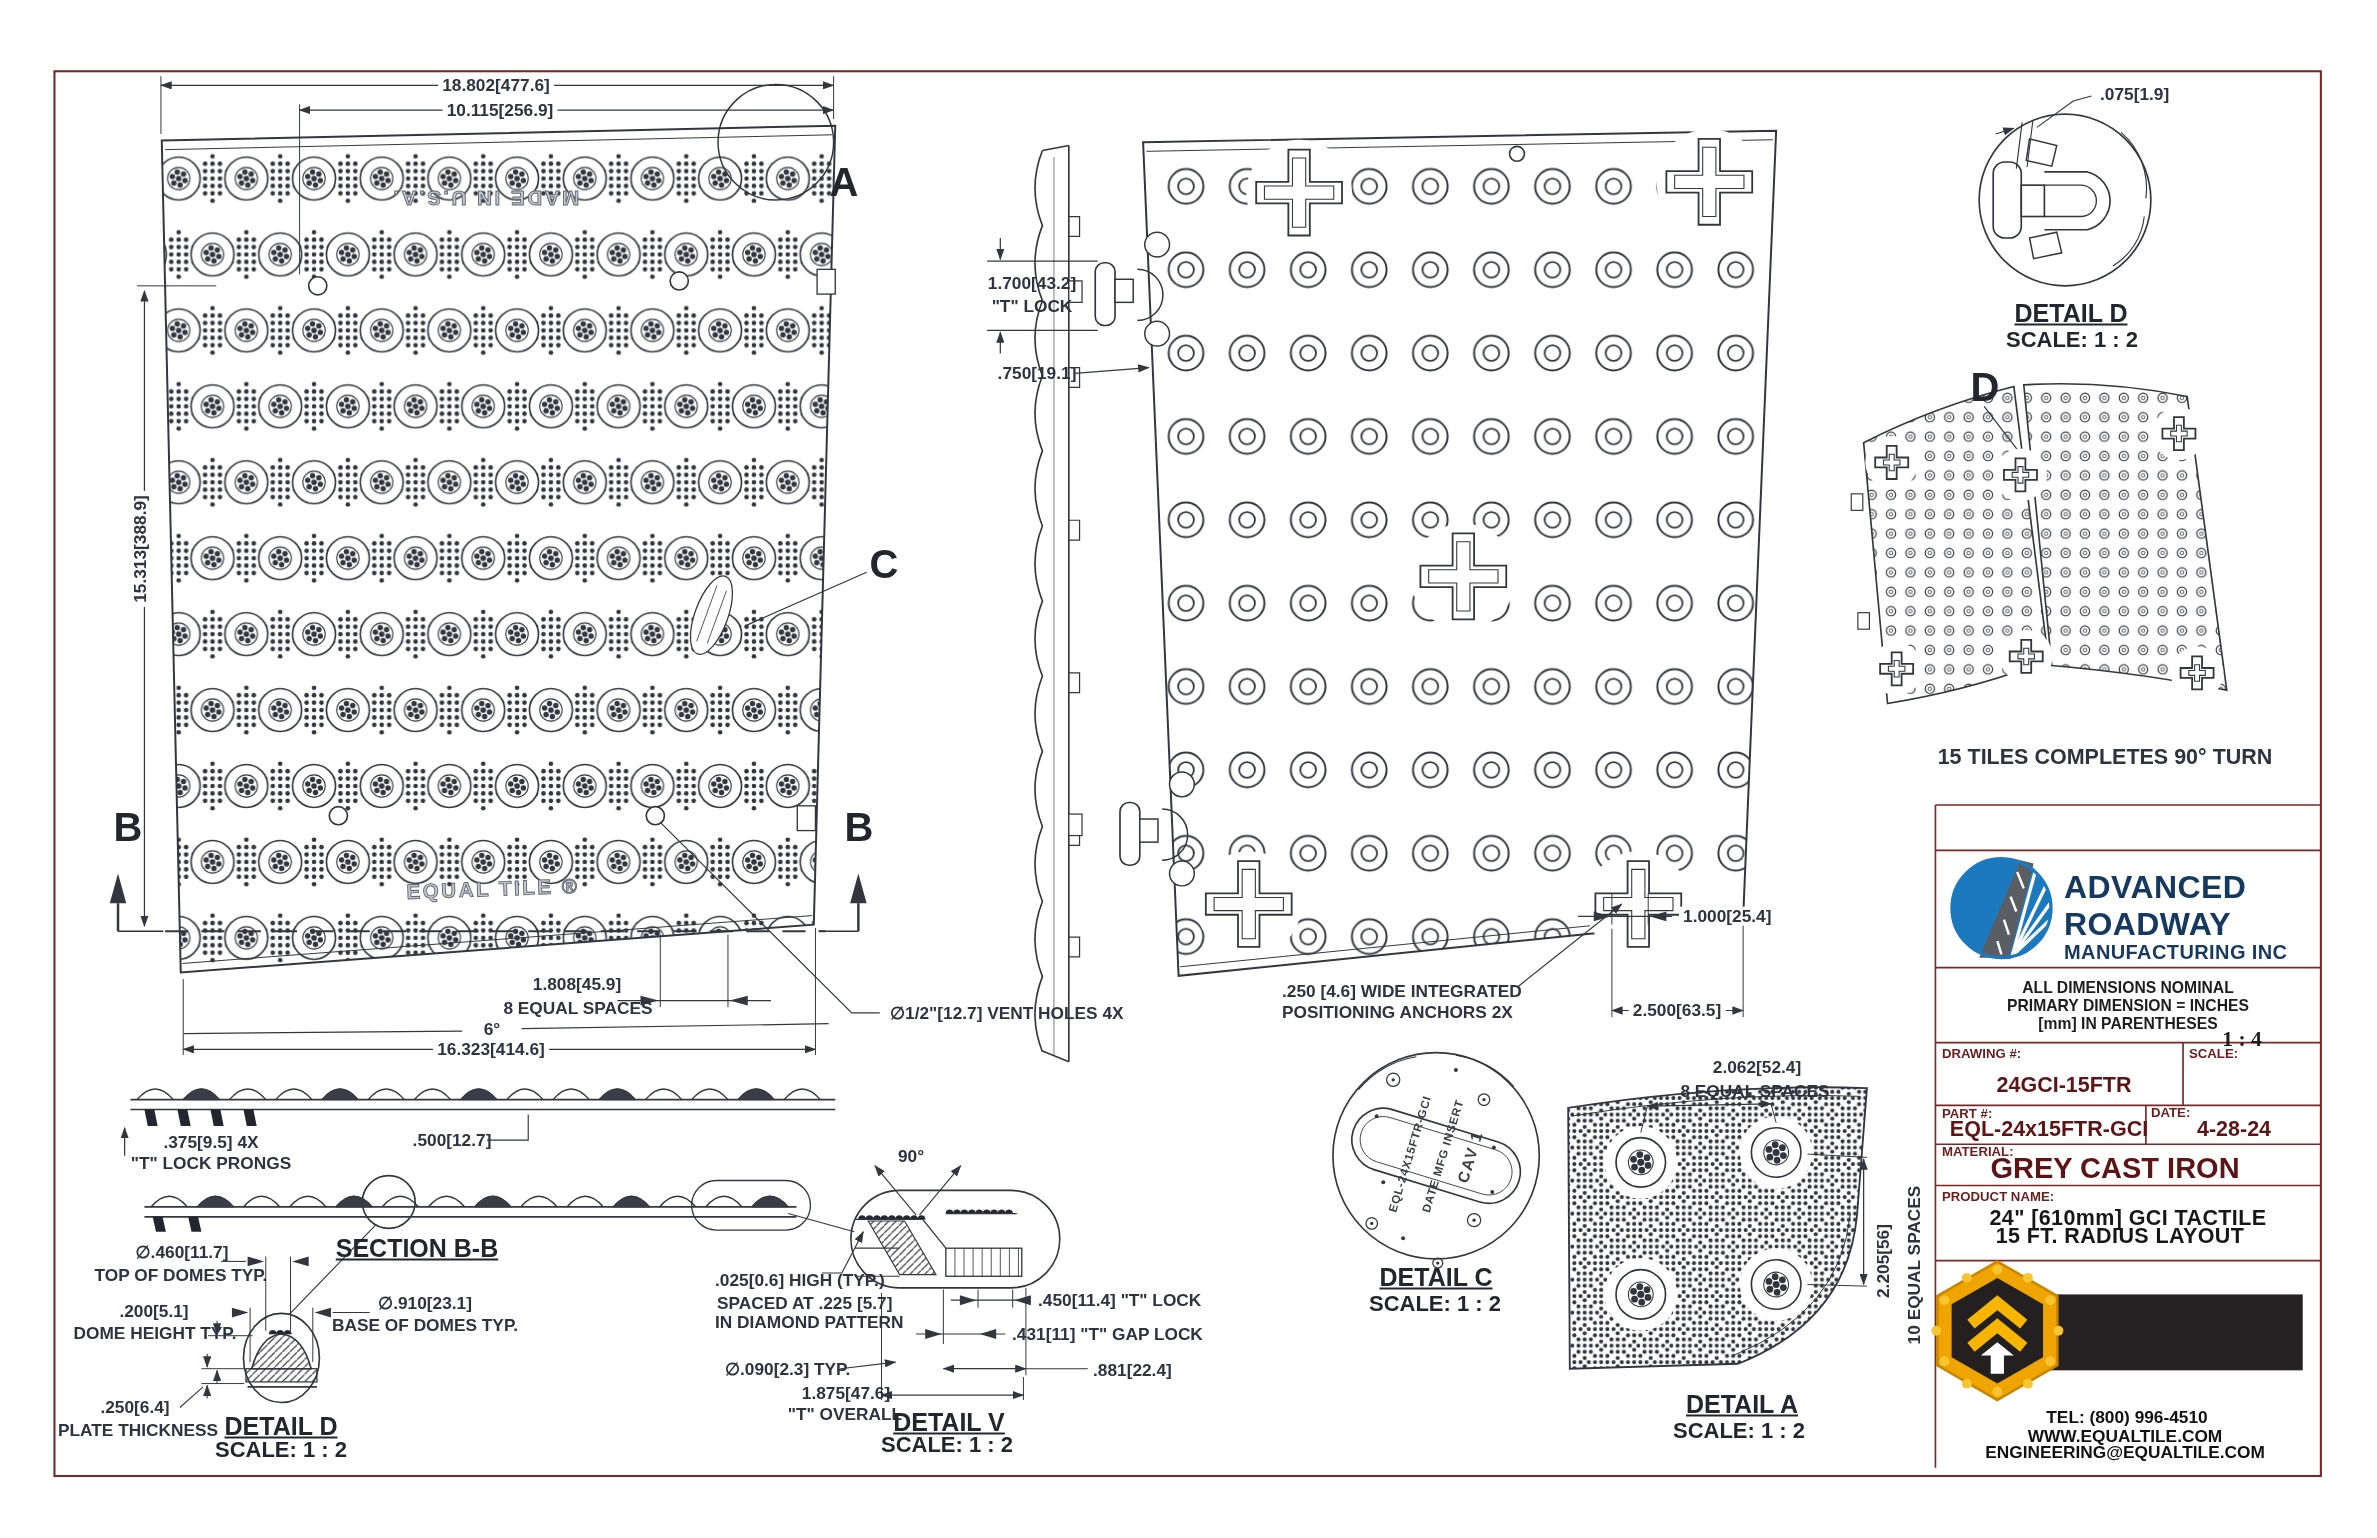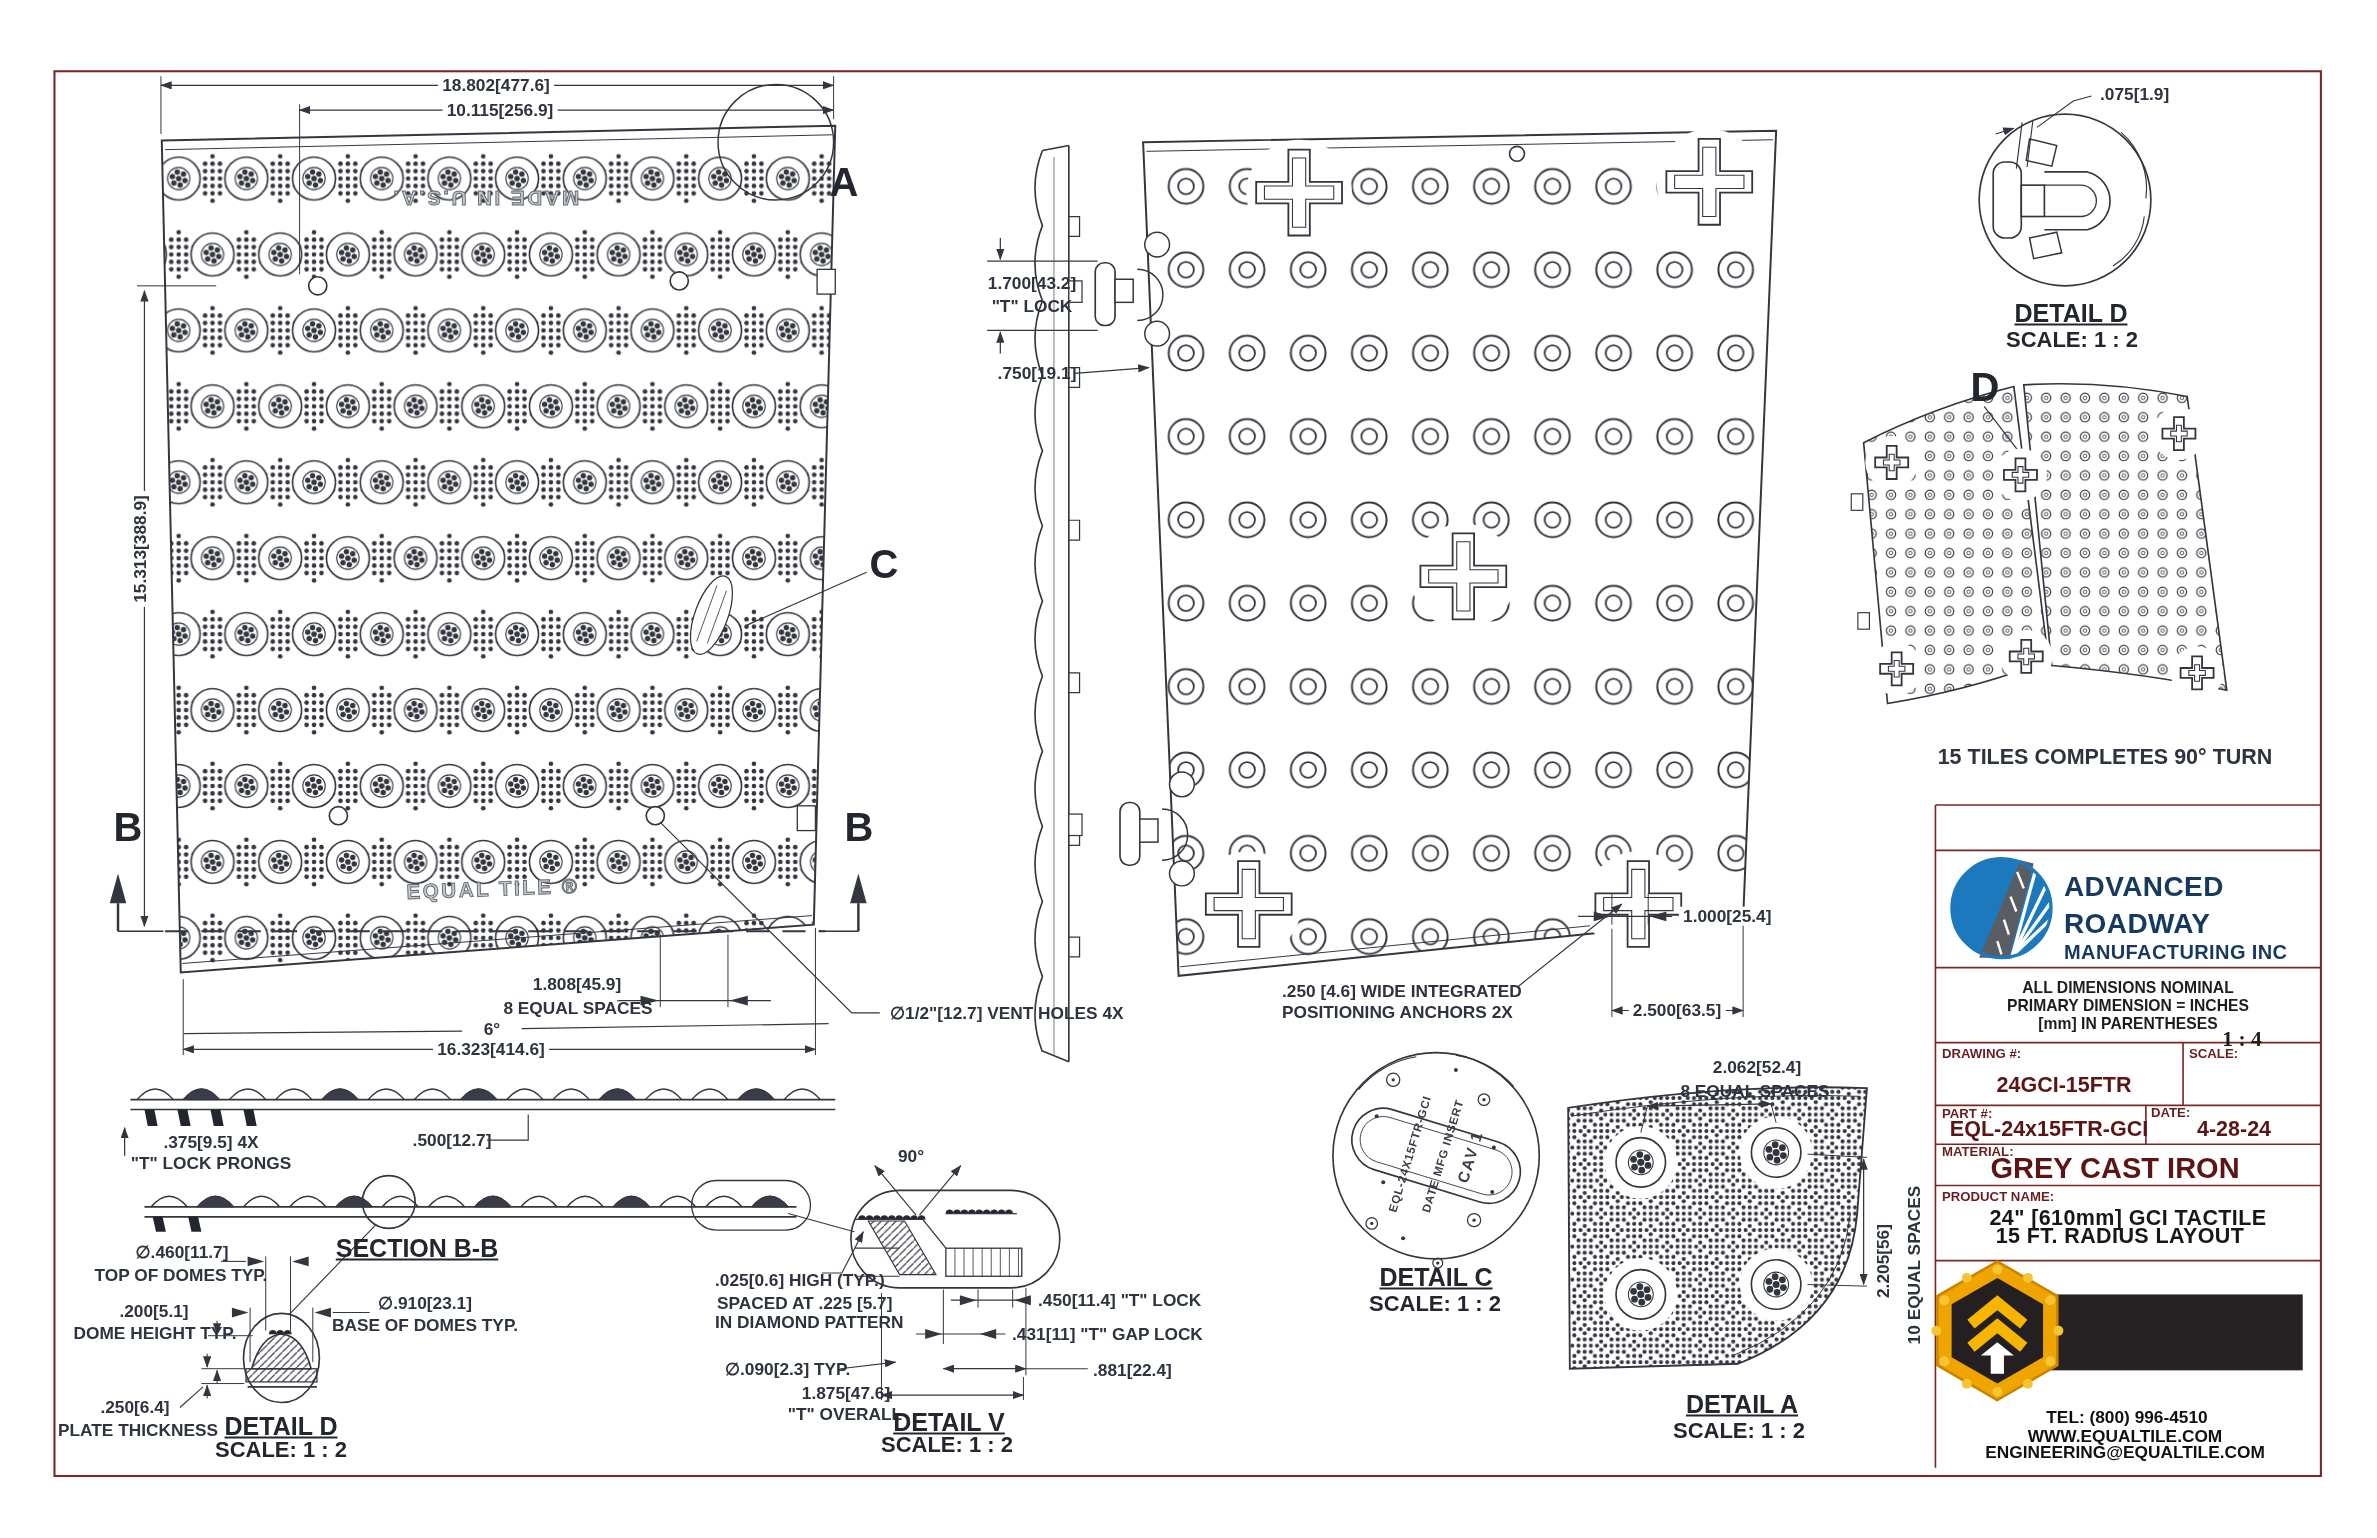--- a/index.html
+++ b/index.html
@@ -20,21 +20,21 @@
           -webkit-text-stroke:0.9px #61666f;}
   .stamp{font-size:11.6px;font-weight:700;letter-spacing:0.8px;color:#3a3d47;}
   .stampbig{font-size:15.7px;font-weight:700;letter-spacing:1.7px;color:#3a3d47;}
   .tbnote{font-size:15.7px;font-weight:700;color:#1d1d1d;}
   .tblbl{font-size:13.2px;font-weight:700;color:#6b1d1d;}
   .tbval{font-size:21.5px;font-weight:700;color:#5d1414;}
   .tbval.big{font-size:29px;}
   .tbval.dark{color:#1d1d1d;}
   .tbprod{font-size:21.5px;font-weight:700;color:#171717;letter-spacing:0.4px;}
   .tbcontact{font-size:17.3px;font-weight:700;color:#111;}
-  .arm1{font-size:28px;font-weight:800;color:#16395f;letter-spacing:0.4px;}
+  .arm1{font-size:32px;font-weight:800;color:#16395f;letter-spacing:0.4px;}
   .arm2{font-size:20px;font-weight:800;color:#16395f;letter-spacing:0.4px;}
   .website{position:absolute;left:1940px;top:807px;width:380px;height:41px;display:flex;
            align-items:baseline;justify-content:center;}
   .website .pre{font-size:27px;font-weight:700;color:#5e1212;}
   .website .brand{font-size:43px;font-weight:800;color:#5e1212;letter-spacing:0.8px;}
   .website .tld{font-size:23px;font-weight:700;color:#5e1212;}
   .etbanner{position:absolute;left:2032px;top:1294px;width:271px;height:76px;display:flex;
             align-items:center;justify-content:center;background:transparent;}
   .etbanner .eq{font-size:51px;font-weight:800;color:#f7b500;letter-spacing:0.8px;}
   .etbanner .ti{font-size:51px;font-weight:800;color:#ffffff;letter-spacing:0.8px;}

